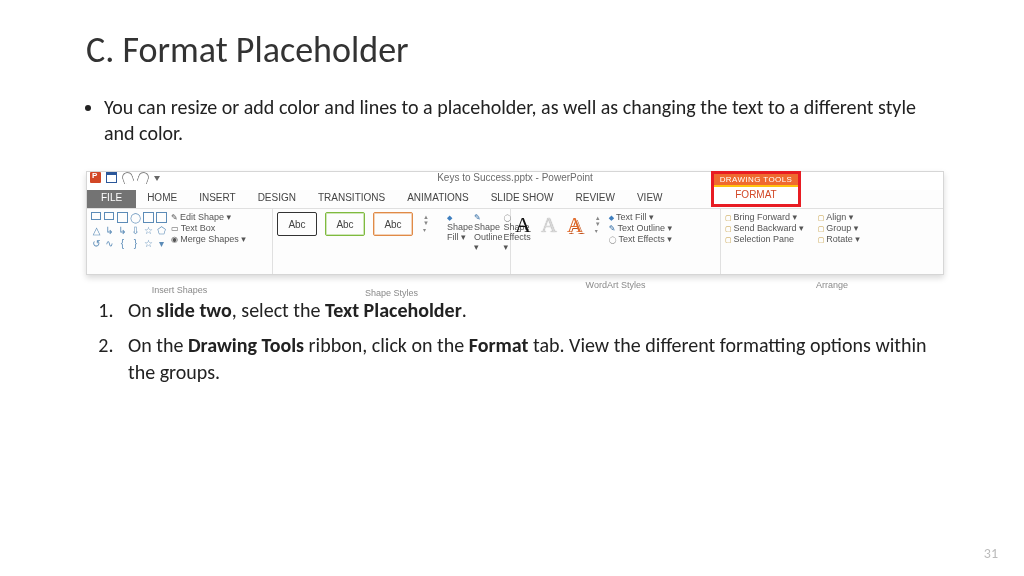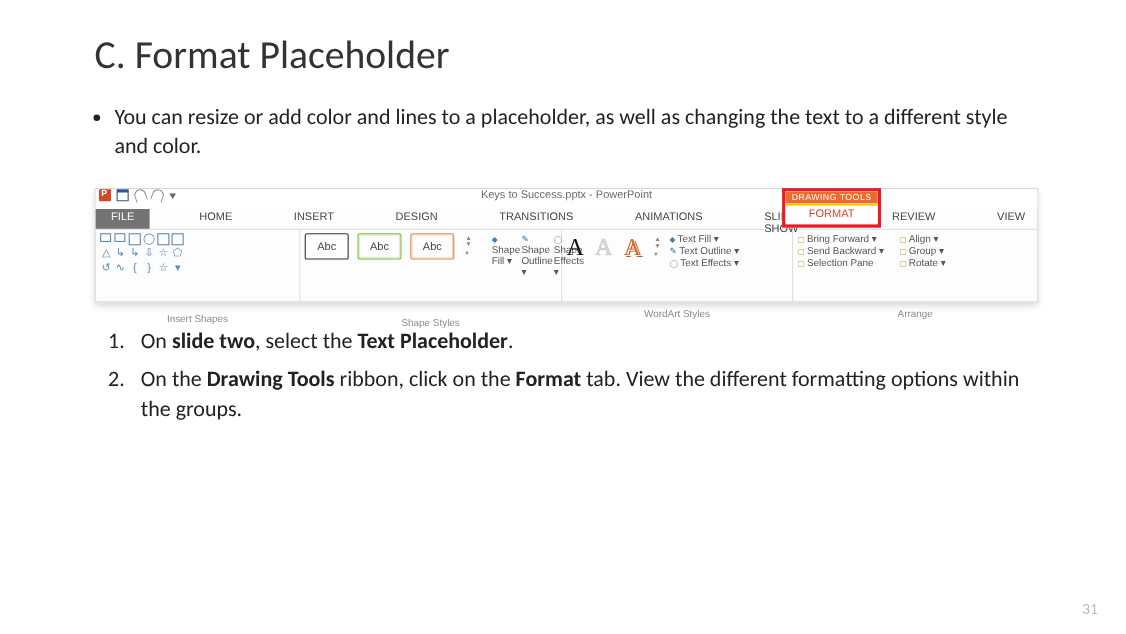--- a/index.html
+++ b/index.html
@@ -115,21 +115,21 @@
     height: 18px;
     align-items: stretch;
     font-size: 10px;
   }
   .filetab {
     background: #737373;
     color: #fff;
     padding: 2px 14px;
     font-size: 10px;
   }
-  .ribtab { padding: 2px 11px; color: #444; margin-left: 34px; }
+  .ribtab { padding: 2px 11px; color: #444; }
 
   .groups {
     display: flex;
     height: 66px;
     border-top: 1px solid #e0e0e0;
   }
   .group {
     border-right: 1px solid #e0e0e0;
     display: flex;
     flex-direction: column;
@@ -245,20 +245,25 @@
             <span class="shp">⇩</span>
             <span class="shp">☆</span>
             <span class="shp">⬠</span>
           <span class="shp">↺</span>
             <span class="shp">∿</span>
             <span class="shp">{</span>
             <span class="shp">}</span>
             <span class="shp">☆</span>
             <span class="shp">▾</span>
         </div>
+        <div class="mini-btns">
+          <span>Edit Shape ▾</span>
+          <span class="tb">Text Box</span>
+          <span class="mg">Merge Shapes ▾</span>
+        </div>
       </div>
       <div class="group-label">Insert Shapes</div>
     </div>
 
     <div class="group" style="width:238px">
       <div class="group-body">
         <div class="style-gal">
           <div class="style-box blk">Abc</div>
           <div class="style-box grn">Abc</div>
           <div class="style-box orn">Abc</div>

